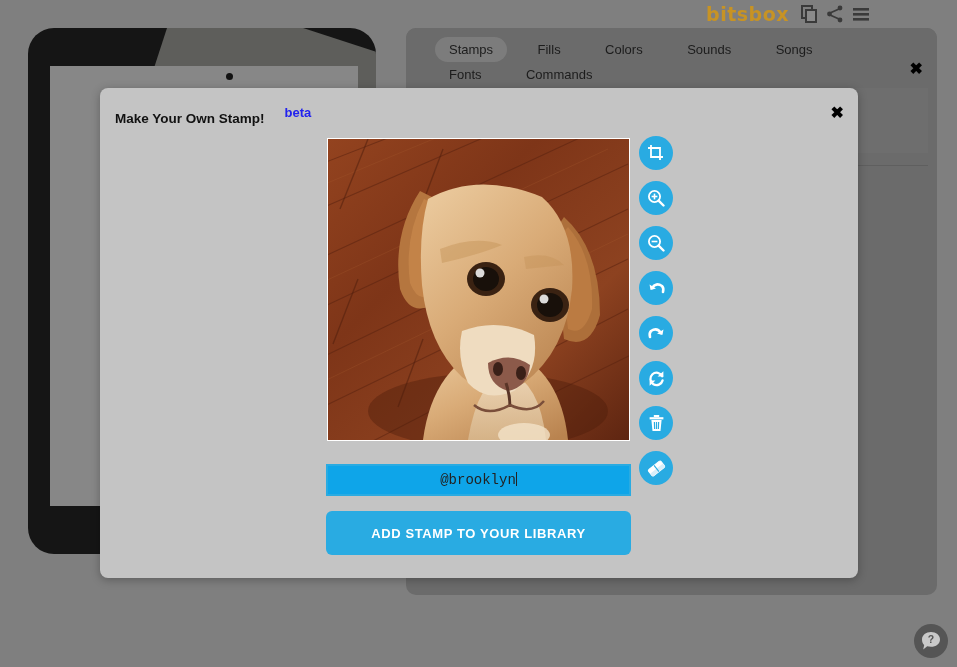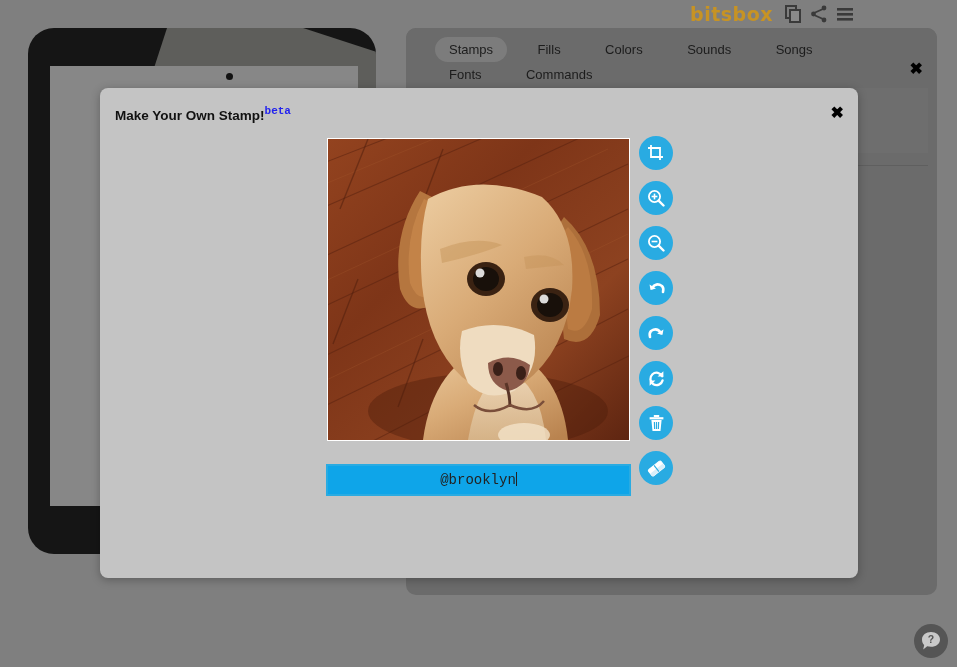--- a/index.html
+++ b/index.html
@@ -15,21 +15,21 @@
   #app {
     position: relative;
     width: 957px;
     height: 667px;
     background: #7f7f7f;
   }
 
   
   .topbar {
     position: absolute;
-    top: 0; left: 0;
+    top: 0; left: 16px;
     width: 863px;
     height: 28px;
   }
   .brand {
     position: absolute;
     top: 3px; right: 90px;
     font-size: 19px;
     font-weight: bold;
     letter-spacing: 0.5px;
     color: #c79324;
@@ -163,26 +163,25 @@
     z-index: 20;
   }
   .modal-title {
     position: absolute;
     left: 15px; top: 17px;
     font-size: 13.5px;
     font-weight: bold;
     color: #111;
   }
   .modal-beta {
-    font-size: 11px;
+    font-size: 13px;
     font-weight: bold;
     color: #2222ee;
     vertical-align: super;
-    margin-left: 0;
-    font-family: Liberation Mono, monospace;
+    margin-left: 20px;
   }
   .modal-close {
     position: absolute;
     right: 14px; top: 17px;
     font-size: 16px;
     font-weight: bold;
     color: #000;
     cursor: pointer;
     line-height: 16px;
   }
@@ -482,20 +481,21 @@
             <rect x="1.5" y="9.6" width="16" height="3.9" rx="1" fill="#d8eef9"></rect>
             <line x1="9.5" y1="5.5" x2="9.5" y2="13.5" stroke="#29abe2" stroke-width="1.1"></line>
           </g>
         </svg>
       </div>
 
     </div>
 
     <div class="nameinput"><span>@brooklyn</span><span class="caret"></span></div>
 
+    <button class="addbtn">ADD STAMP TO YOUR LIBRARY</button>
 
   </div>
 
   <div class="help">
     <svg width="22" height="22" viewBox="0 0 22 22">
       <path d="M11 2 C16 2 20 5.2 20 9.4 C20 13.6 16 16.8 11 16.8 C9.6 16.8 8.3 16.6 7.2 16.3 L3.2 19.6 L4.2 15.1 C2.8 13.7 2 11.7 2 9.4 C2 5.2 6 2 11 2 Z" fill="#c9c9c9"></path>
       <text x="11" y="13.4" font-family="Liberation Sans, sans-serif" font-size="10.5" font-weight="bold" fill="#555555" text-anchor="middle">?</text>
     </svg>
   </div>
 

